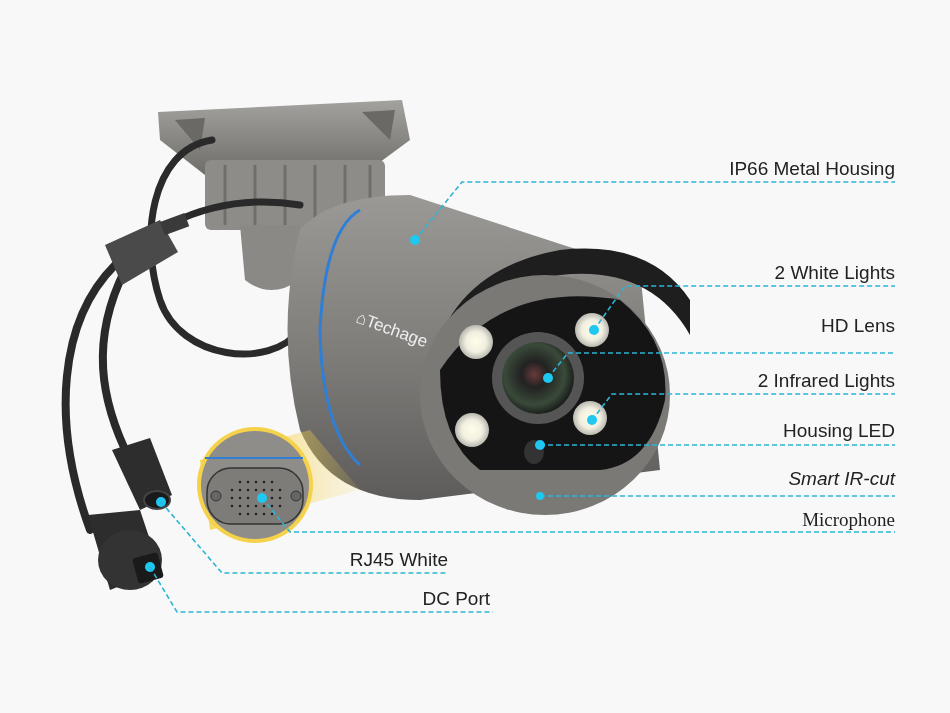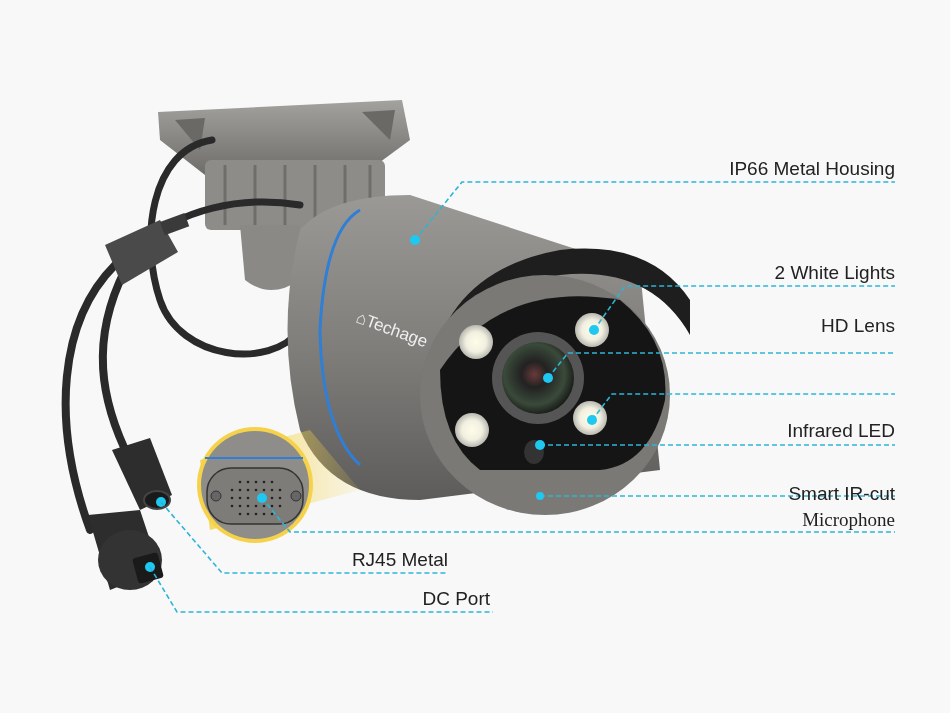--- a/index.html
+++ b/index.html
@@ -158,18 +158,19 @@
     <circle cx="592" cy="420" r="5"></circle>
     <circle cx="540" cy="445" r="5"></circle>
     <circle cx="540" cy="496" r="4"></circle>
     <circle cx="262" cy="498" r="5"></circle>
   </g>
 </svg>
 
 <div class="label" style="right:55px;top:158px;">IP66 Metal Housing</div>
 <div class="label" style="right:55px;top:262px;text-align:center;">2 White Lights</div>
 <div class="label" style="right:55px;top:315px;">HD Lens</div>
-<div class="label" style="right:55px;top:420px;">Infrared LED</div>
-<div class="label" style="right:55px;top:483px;">Smart IR-cut</div>
+<div class="label" style="right:55px;top:370px;">2 Infrared Lights</div>
+<div class="label" style="right:55px;top:420px;">Housing LED</div>
+<div class="label" style="right:55px;top:468px;font-style:italic;">Smart IR-cut</div>
 <div class="label" style="right:55px;top:509px;font-family:Liberation Serif, serif;">Microphone</div>
-<div class="label" style="right:502px;top:549px;">RJ45 Metal</div>
+<div class="label" style="right:502px;top:549px;">RJ45 White</div>
 <div class="label" style="right:460px;top:588px;text-align:right;">DC Port</div>
 </div>
 
 </body></html>

